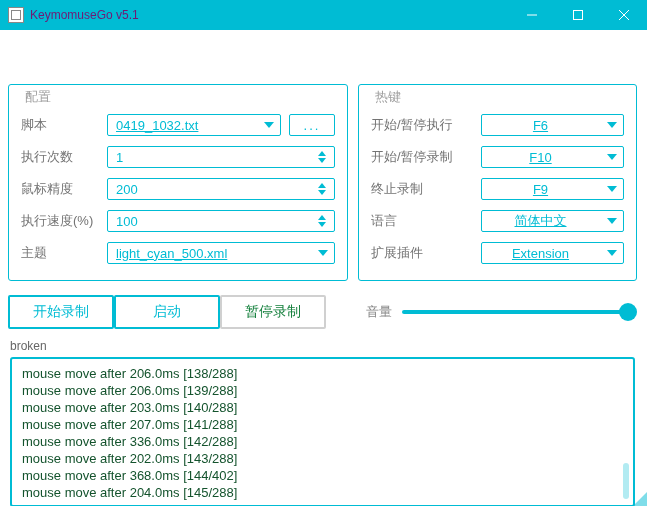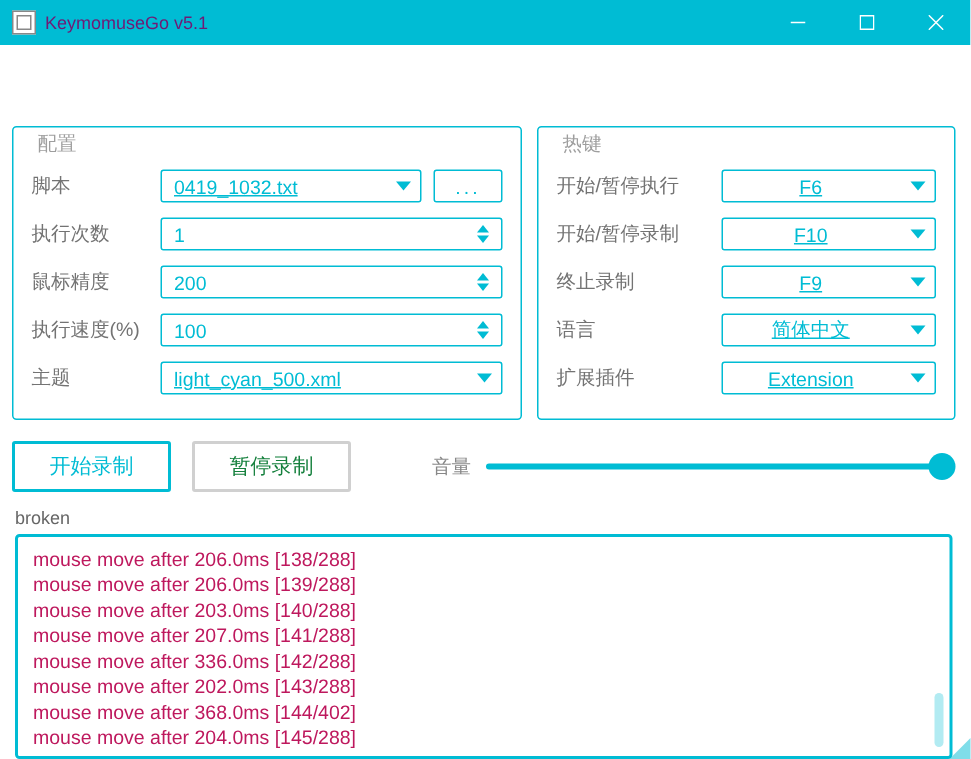--- a/index.html
+++ b/index.html
@@ -22,30 +22,30 @@
   .select { flex:1; height:22px; border:1px solid #00bcd4; border-radius:2px; display:flex; align-items:center; padding:0 24px 0 8px; color:#00bcd4; font-size:13px; position:relative; background:#fff;text-decoration:underline; }
   .select.center { justify-content:center; padding-left:0; }
   .select .caret { position:absolute; right:6px; top:50%; transform:translateY(-50%); width:0; height:0; border-left:5px solid transparent; border-right:5px solid transparent; border-top:6px solid #00bcd4; }
   .numinput { flex:1; height:22px; border:1px solid #00bcd4; border-radius:2px; display:flex; align-items:center; padding:0 18px 0 8px; color:#00bcd4; font-size:13px; position:relative; background:#fff; }
   .spin { position:absolute; right:2px; top:1px; bottom:1px; width:14px; display:flex; flex-direction:column; justify-content:center; gap:2px; }
   .spin div { width:0; height:0; border-left:4px solid transparent; border-right:4px solid transparent; }
   .spin .up { border-bottom:5px solid #00bcd4; }
   .spin .down { border-top:5px solid #00bcd4; }
   .browse { width:46px; height:22px; margin-left:8px; border:1px solid #00bcd4; border-radius:2px; color:#00bcd4; display:flex; align-items:center; justify-content:center; font-size:13px; letter-spacing:2px; }
   .out-select { width:96px; }
-  .btnrow { display:flex; align-items:center; margin-top:14px; gap:14px; }
+  .btnrow { display:flex; align-items:center; margin-top:14px; }
   .actbtn { width:106px; height:34px; border:2px solid #00bcd4; border-radius:2px; display:flex; align-items:center; justify-content:center; color:#00bcd4; font-size:14px; font-weight:500; background:#fff; }
   .actbtn.disabled { border-color:#d0d0d0; color:#15803d; }
   .volgroup { flex:1; display:flex; align-items:center; margin-left:40px; }
   .vollbl { color:#888; font-size:13px; margin-right:10px; }
   .slider { flex:1; height:4px; background:#00bcd4; border-radius:2px; position:relative; margin-right:6px; }
   .slider .thumb { position:absolute; right:-6px; top:50%; transform:translateY(-50%); width:18px; height:18px; border-radius:50%; background:#00bcd4; }
   .status { color:#666; font-size:12px; margin:10px 0 4px 2px; }
   .logbox { border:2px solid #00bcd4; border-radius:3px; height:150px; padding:6px 10px; position:relative; margin:0 2px; }
-  .logline { color:#be185d; font-size:13px; line-height:17px; white-space:nowrap; }
+  .logline { color:#14532d; font-size:13px; line-height:17px; white-space:nowrap; }
   .logscroll { position:absolute; right:4px; bottom:6px; width:6px; height:36px; background:#b2ebf2; border-radius:3px; }
   .resize { position:absolute; right:0; bottom:0; width:0; height:0; border-left:14px solid transparent; border-bottom:14px solid #00bcd4; opacity:0.5; }
 </style>
 </head>
 <body>
 
 <div class="titlebar">
   <div class="icon"></div>
   <div class="title">KeymomuseGo v5.1</div>
   <div class="winbtn">
@@ -152,20 +152,21 @@
         <div class="select center out-select">
             <span>Extension</span>
             <div class="caret"></div>
           </div>
       </div>
     </div>
   </div>
 
   <div class="btnrow">
     <div class="actbtn">开始录制</div>
+    <div class="actbtn">启动</div>
     <div class="actbtn disabled">暂停录制</div>
     <div class="volgroup">
       <div class="vollbl">音量</div>
       <div class="slider">
           <div class="thumb"></div>
         </div>
     </div>
   </div>
 
   <div class="status">broken</div>

